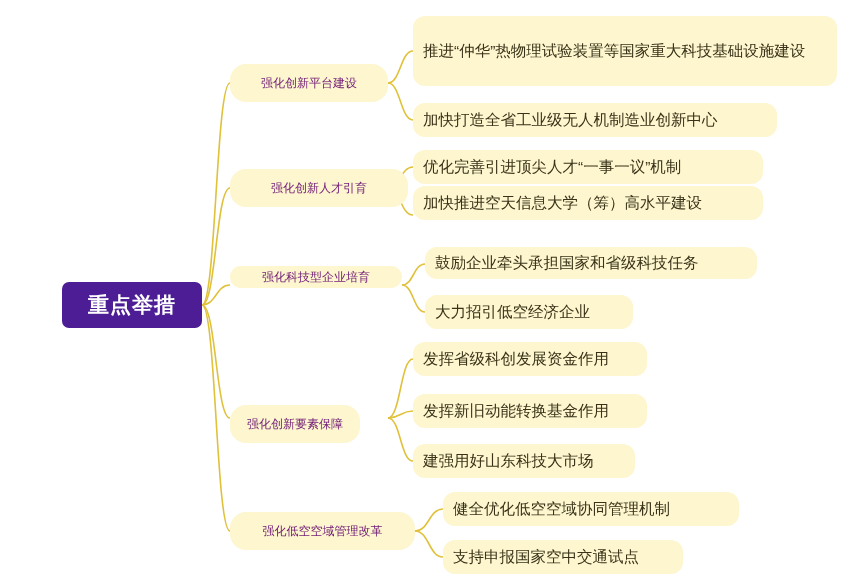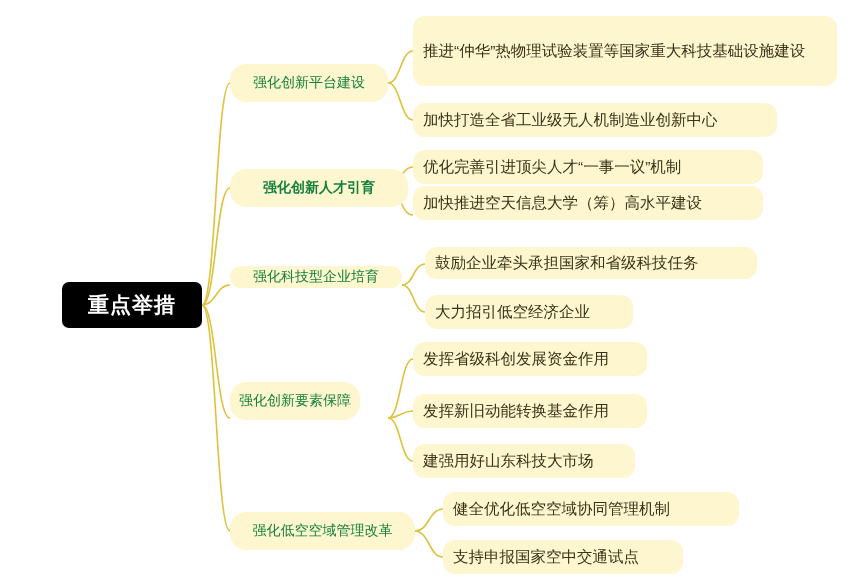--- a/index.html
+++ b/index.html
@@ -28,31 +28,31 @@
   .node {
     position: absolute;
     box-sizing: border-box;
     display: flex;
     align-items: center;
     justify-content: center;
     border-radius: 6px;
     white-space: nowrap;
   }
   .node.root {
-    background: #000000;
+    background: #4c1d95;
     color: #ffffff;
     font-weight: bold;
     font-size: 21px;
     letter-spacing: 1px;
     border-radius: 7px;
   }
   .node.branch {
     background: #fdf6cf;
-    color: #15803d;
-    font-size: 14px;
+    color: #701a75;
+    font-size: 12px;
     border-radius: 16px;
   }
   .node.leaf {
     background: #fdf6cf;
     color: #3a3218;
     font-size: 15.5px;
     border-radius: 12px;
     justify-content: flex-start;
     padding-left: 10px;
     padding-right: 10px;
@@ -84,27 +84,27 @@
       <path d="M 388 418 C 400.5 418, 400.5 461, 413 461" fill="none" stroke="#e0c13a" stroke-width="1.6"></path>
       <path d="M 202 305 C 216 305, 216 531, 230 531" fill="none" stroke="#e0c13a" stroke-width="1.6"></path>
       <path d="M 415 531 C 429 531, 429 509, 443 509" fill="none" stroke="#e0c13a" stroke-width="1.6"></path>
       <path d="M 415 531 C 429 531, 429 557, 443 557" fill="none" stroke="#e0c13a" stroke-width="1.6"></path>
     </svg>
   <div id="nodes">
       <div class="node root" style="left: 62px; top: 282px; width: 140px; height: 46px;">重点举措</div>
       <div class="node branch" style="left: 230px; top: 64px; width: 158px; height: 38px;">强化创新平台建设</div>
       <div class="node leaf wrap" style="left: 413px; top: 16px; width: 424px; height: 70px;">推进“仲华”热物理试验装置等国家重大科技基础设施建设</div>
       <div class="node leaf" style="left: 413px; top: 103px; width: 364px; height: 34px;">加快打造全省工业级无人机制造业创新中心</div>
-      <div class="node branch" style="left: 230px; top: 169px; width: 178px; height: 38px; font-weight: bold;">强化创新人才引育</div>
+      <div class="node branch" style="left: 230px; top: 169px; width: 178px; height: 38px;">强化创新人才引育</div>
       <div class="node leaf" style="left: 413px; top: 150px; width: 350px; height: 34px;">优化完善引进顶尖人才“一事一议”机制</div>
       <div class="node leaf" style="left: 413px; top: 186px; width: 350px; height: 34px;">加快推进空天信息大学（筹）高水平建设</div>
       <div class="node branch" style="left: 230px; top: 266px; width: 172px; height: 22px;">强化科技型企业培育</div>
       <div class="node leaf" style="left: 425px; top: 247px; width: 332px; height: 32px;">鼓励企业牵头承担国家和省级科技任务</div>
       <div class="node leaf" style="left: 425px; top: 295px; width: 208px; height: 34px;">大力招引低空经济企业</div>
-      <div class="node branch" style="left: 230px; top: 382px; width: 130px; height: 38px;">强化创新要素保障</div>
+      <div class="node branch" style="left: 230px; top: 405px; width: 130px; height: 38px;">强化创新要素保障</div>
       <div class="node leaf" style="left: 413px; top: 342px; width: 234px; height: 34px;">发挥省级科创发展资金作用</div>
       <div class="node leaf" style="left: 413px; top: 394px; width: 234px; height: 34px;">发挥新旧动能转换基金作用</div>
       <div class="node leaf" style="left: 413px; top: 444px; width: 222px; height: 34px;">建强用好山东科技大市场</div>
       <div class="node branch" style="left: 230px; top: 512px; width: 185px; height: 38px;">强化低空空域管理改革</div>
       <div class="node leaf" style="left: 443px; top: 492px; width: 296px; height: 34px; text-align: right;">健全优化低空空域协同管理机制</div>
       <div class="node leaf" style="left: 443px; top: 540px; width: 240px; height: 34px;">支持申报国家空中交通试点</div>
     </div>
 </div>
 
 </body></html>

